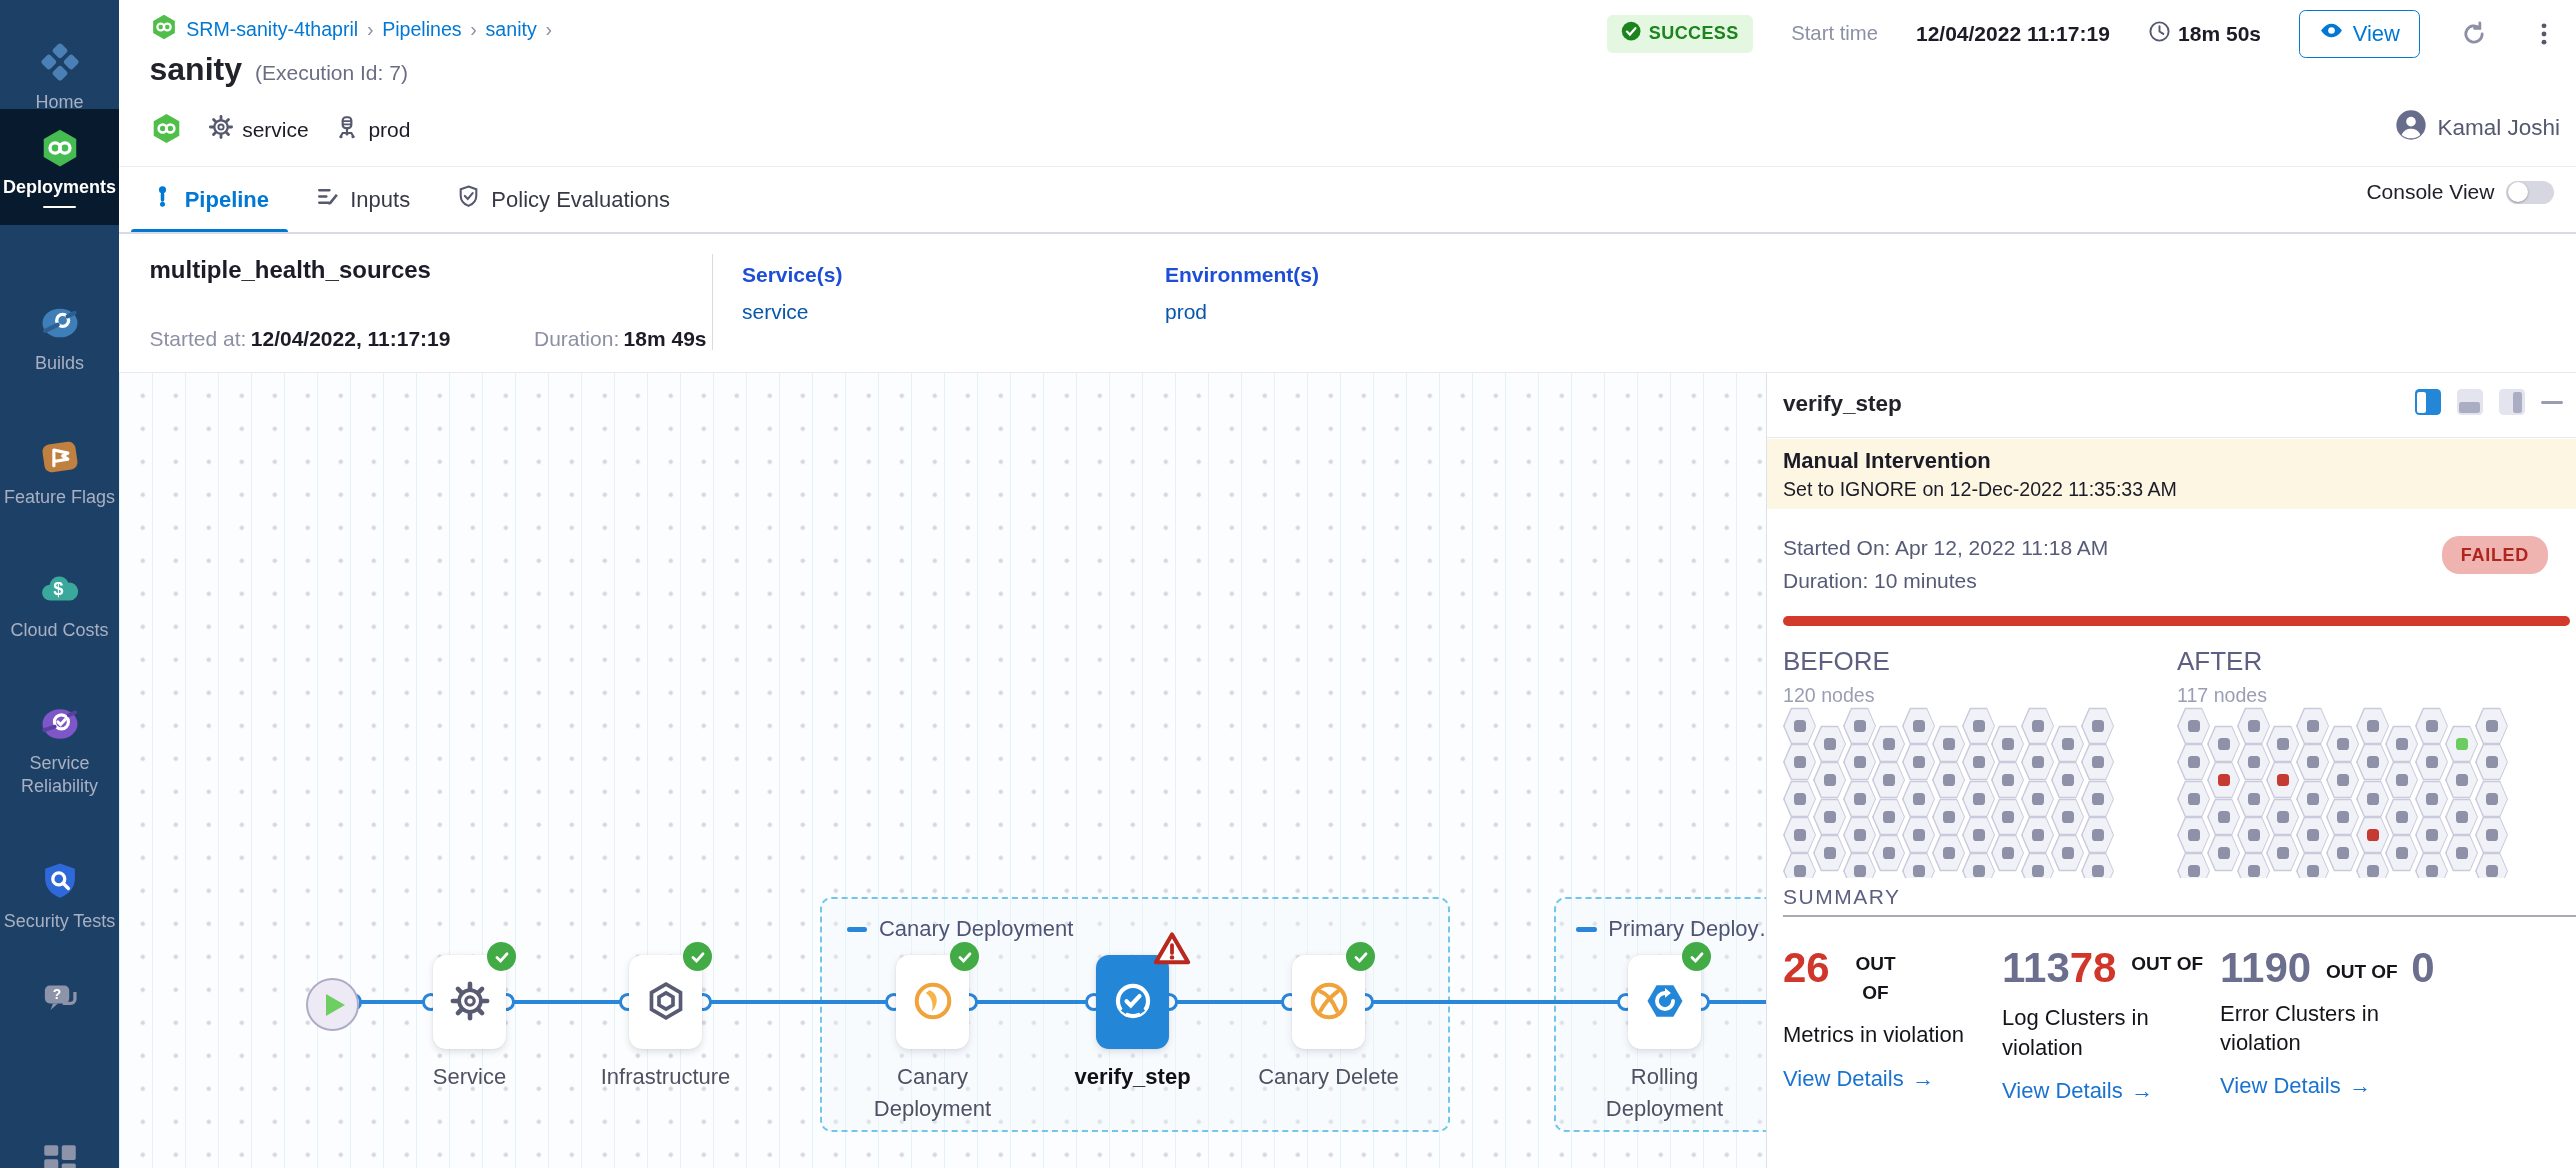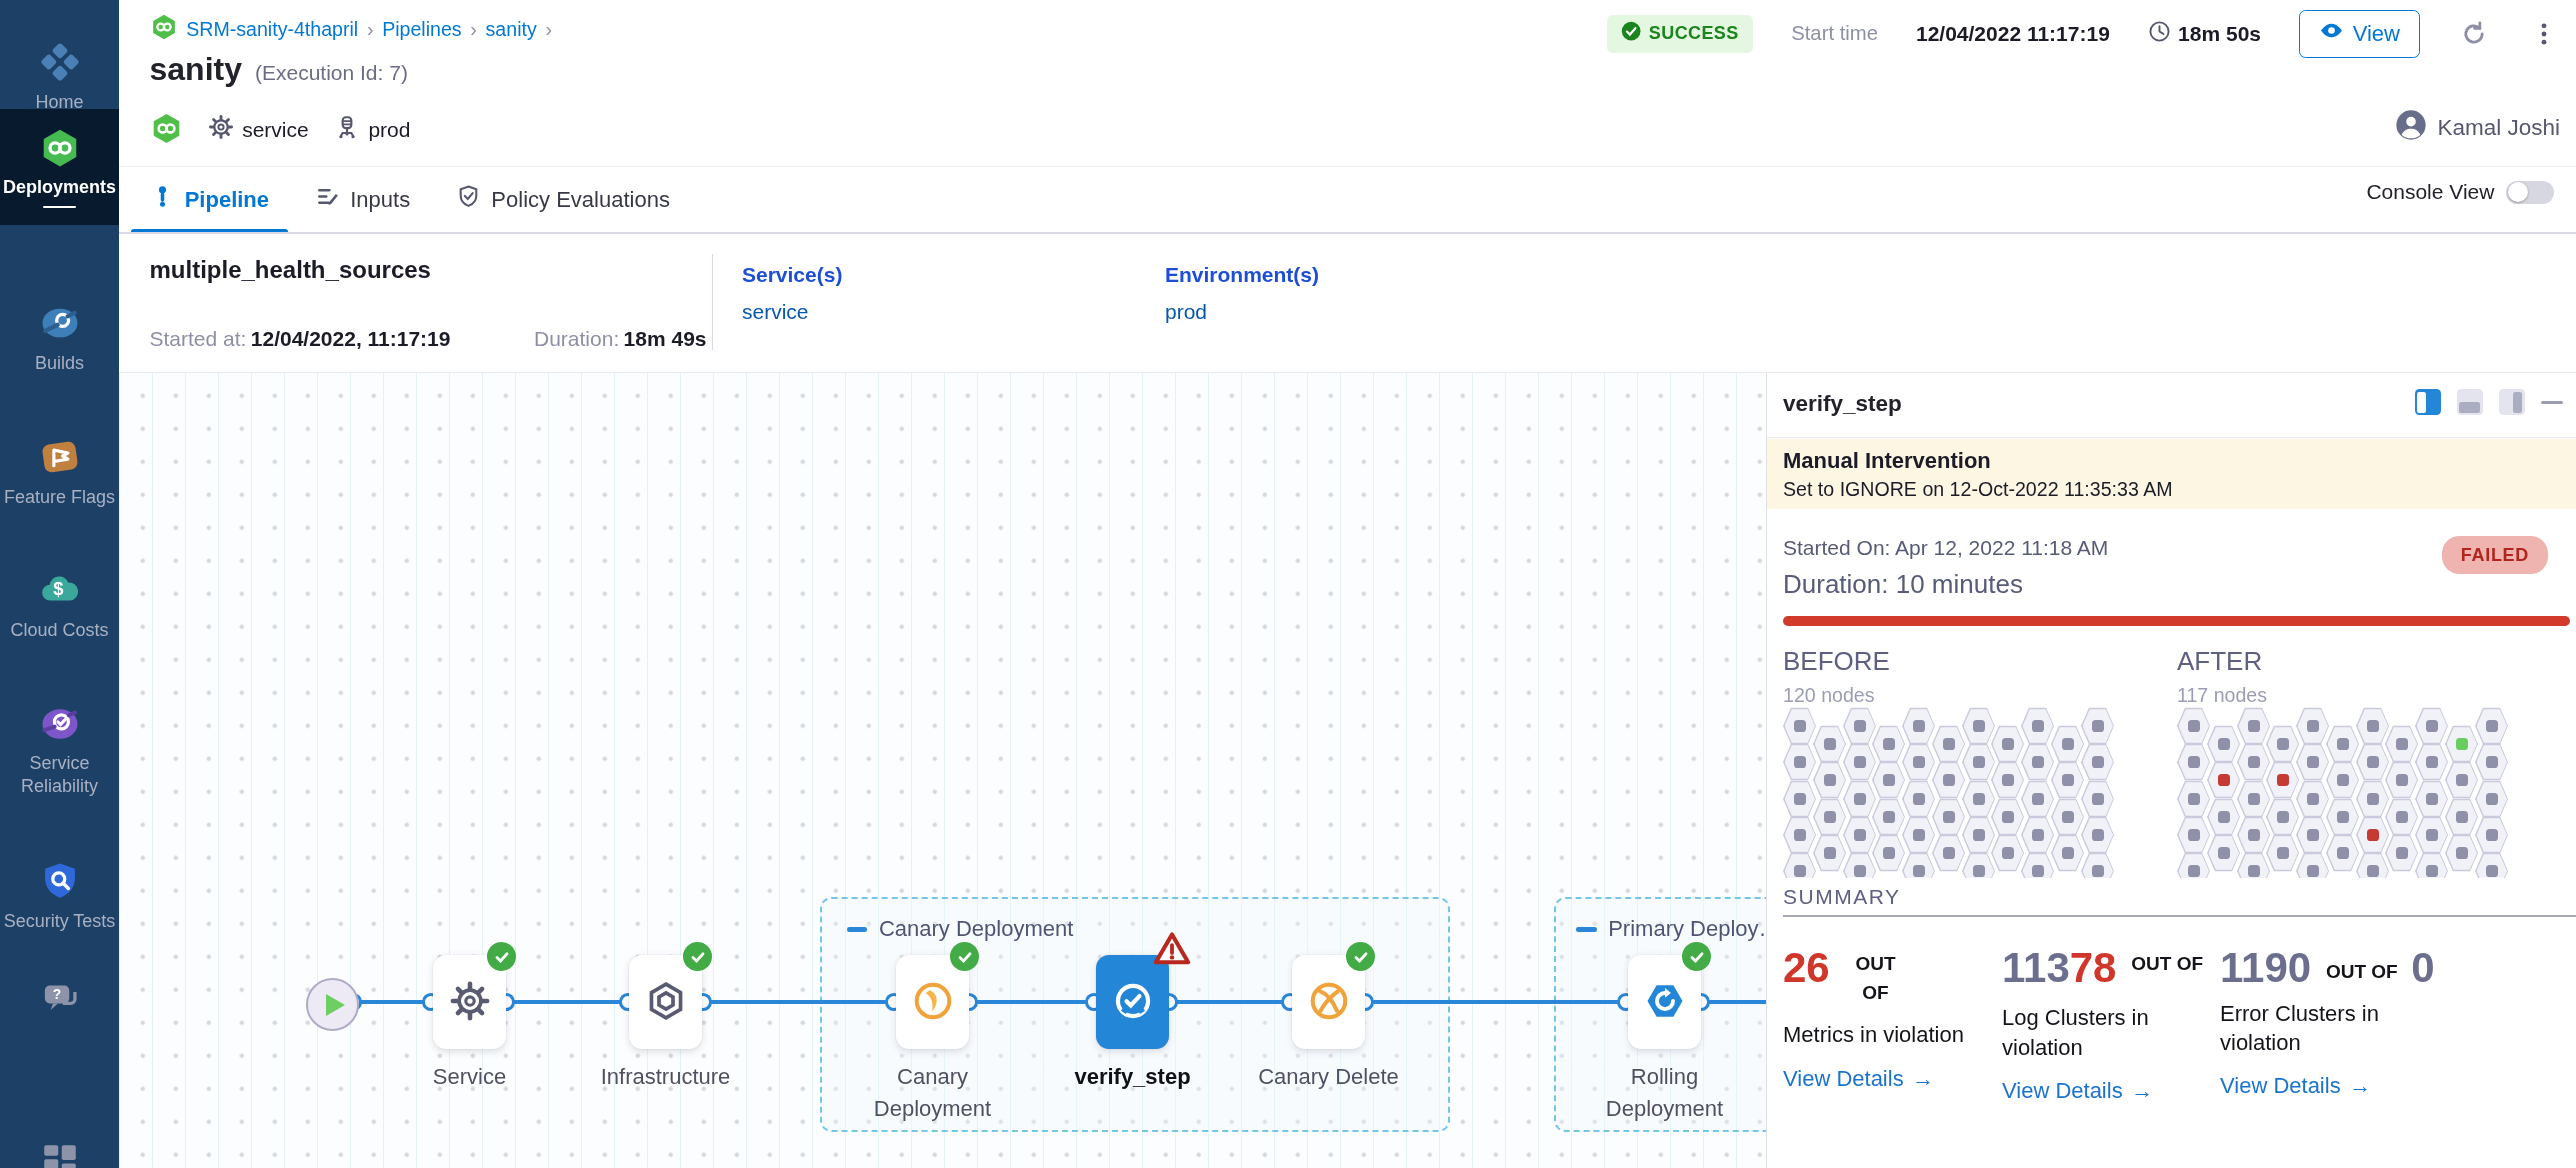--- a/index.html
+++ b/index.html
@@ -99,21 +99,21 @@
   .ph-ic.split::after{content:"";position:absolute;left:2.9px;top:2.9px;width:8.7px;height:20.3px;background:#fff;border-radius:2.2px;}
   .ph-ic.bottom{background:#e3e4ee;}
   .ph-ic.bottom::after{content:"";position:absolute;left:2.9px;bottom:2.9px;right:2.9px;height:10.2px;background:#abaec3;border-radius:2.2px;}
   .ph-ic.right{background:#e3e4ee;}
   .ph-ic.right::after{content:"";position:absolute;right:2.9px;top:2.9px;bottom:2.9px;width:8.7px;background:#abaec3;border-radius:2.2px;}
   .ph-minus{width:22px;height:3.6px;background:#9a9db0;border-radius:2.2px;cursor:pointer;}
   .mi-banner{position:absolute;left:0;top:67px;width:100%;height:70px;background:#fcf6e3;}
   .mi-title{position:absolute;left:16px;top:8.7px;font-size:22px;font-weight:bold;color:#1c1c28;}
   .mi-sub{position:absolute;left:16px;top:39px;font-size:19.6px;color:#1c1c28;}
   .p-start{position:absolute;left:16px;top:164px;font-size:21px;color:#565b77;}
-  .p-dur{position:absolute;left:16px;top:197px;font-size:26px;color:#565b77;}
+  .p-dur{position:absolute;left:16px;top:197px;font-size:21px;color:#565b77;}
   .pill-failed{position:absolute;right:29px;top:164px;background:#efb4b0;color:#b0261f;font-weight:bold;
     font-size:18px;letter-spacing:0.7px;border-radius:17.4px;padding:8.7px 19px;}
   .red-bar{position:absolute;left:16px;right:7.3px;top:244px;height:10.2px;background:#d23b2c;border-radius:5.1px;}
   .ba-label{font-size:26px;color:#5d6080;}
   .ba-sub{font-size:19.6px;color:#9b9db4;margin-top:7.3px;}
   .hexgrid{position:absolute;width:341px;height:171px;overflow:hidden;}
   .hex{position:absolute;width:33px;height:38px;clip-path:polygon(24% 2%,76% 2%,100% 50%,76% 98%,24% 98%,0 50%);background:#c9cadb;}
   .hex .hex-in{position:absolute;left:1.5px;top:1.5px;width:30.5px;height:35px;
     clip-path:polygon(24% 2%,76% 2%,100% 50%,76% 98%,24% 98%,0 50%);background:#f1f1f8;}
   .hex .dot{position:absolute;left:11px;top:13px;width:11.6px;height:11.6px;border-radius:3.6px;background:#8f91a8;z-index:2;}
@@ -542,21 +542,21 @@
     <span class="ph-icons">
       <span class="ph-ic split"></span>
       <span class="ph-ic bottom"></span>
       <span class="ph-ic right"></span>
       <span class="ph-minus"></span>
     </span>
   </div>
 
   <div class="mi-banner">
     <div class="mi-title">Manual Intervention</div>
-    <div class="mi-sub">Set to IGNORE on 12-Oct-2022 11:35:33 AM</div>
+    <div class="mi-sub">Set to IGNORE on 12-Dec-2022 11:35:33 AM</div>
   </div>
 
   <div class="p-start">Started On: Apr 12, 2022 11:18 AM</div>
   <div class="p-dur">Duration: 10 minutes</div>
   <span class="pill-failed">FAILED</span>
   <div class="red-bar"></div>
 
   <div class="abs" style="left:16px;top:274px;">
     <div class="ba-label">BEFORE</div>
     <div class="ba-sub">120 nodes</div>

